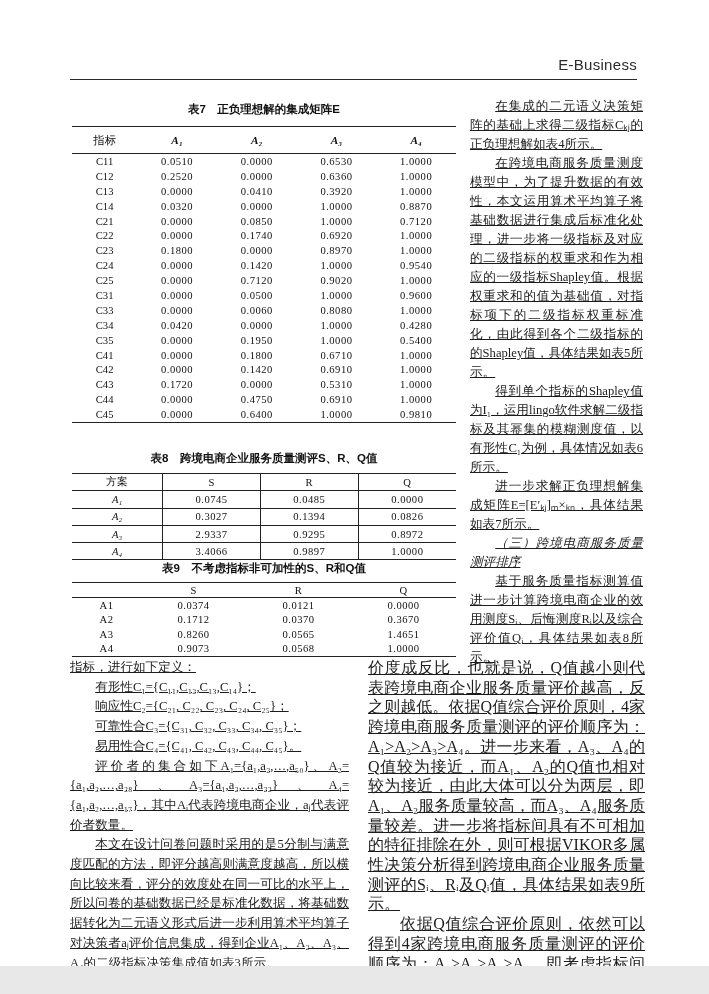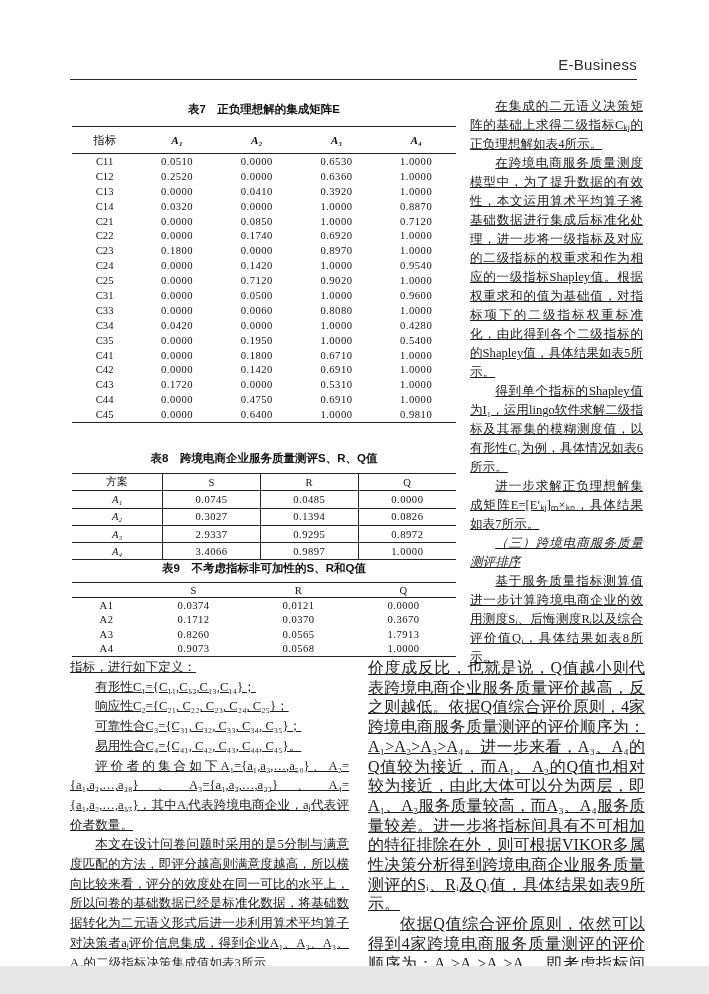--- a/index.html
+++ b/index.html
@@ -297,21 +297,21 @@
           <tr>
             <td>A2</td>
             <td>0.1712</td>
             <td>0.0370</td>
             <td>0.3670</td>
           </tr>
           <tr>
             <td>A3</td>
             <td>0.8260</td>
             <td>0.0565</td>
-            <td>1.7913</td>
+            <td>1.4651</td>
           </tr>
           <tr>
             <td>A4</td>
             <td>0.9073</td>
             <td>0.0568</td>
             <td>1.0000</td>
           </tr>
         </tbody>
       </table>
   </section>

